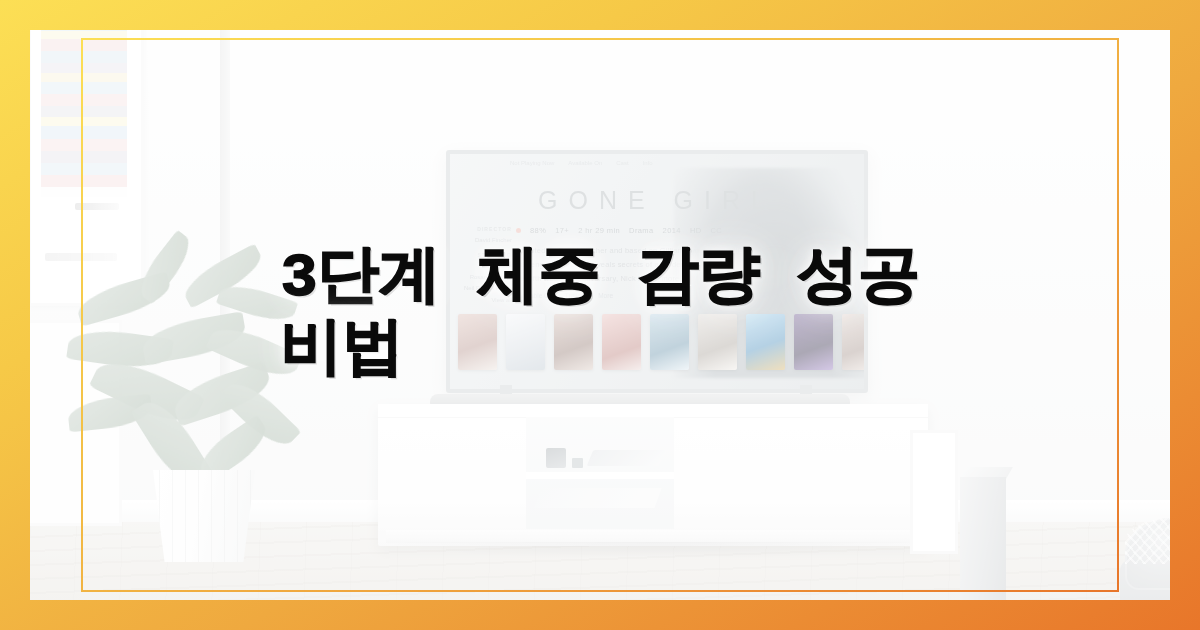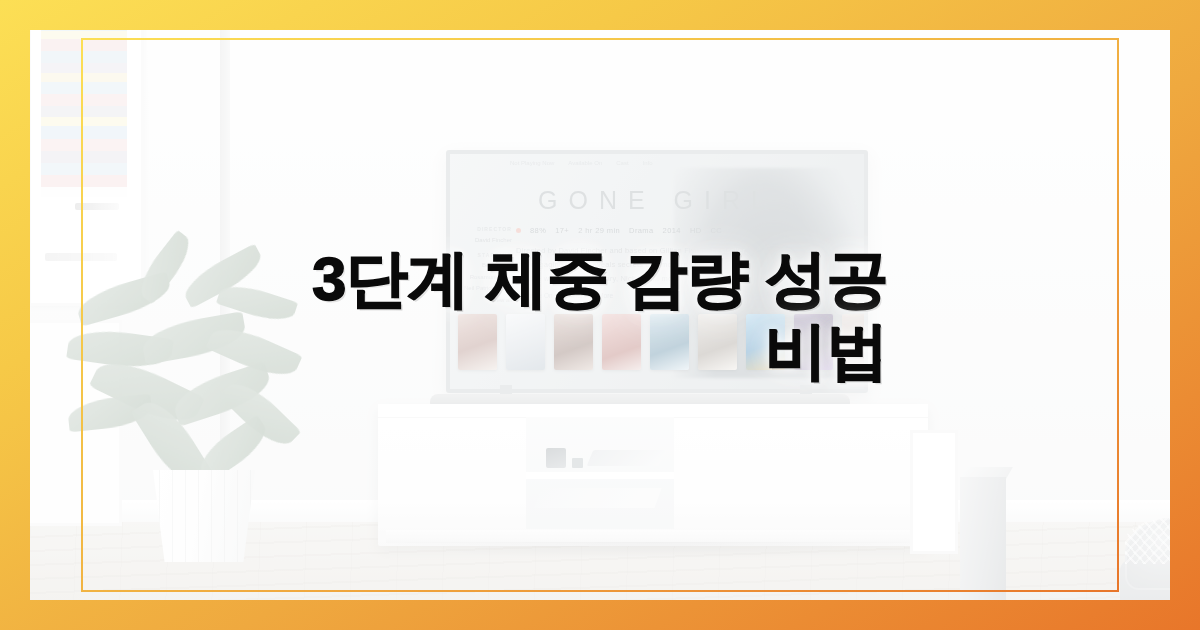--- a/index.html
+++ b/index.html
@@ -166,22 +166,22 @@
     z-index:50;pointer-events:none;
   }
 
   
   .title-wrap{
     position:absolute;left:0;right:0;top:0;bottom:0;z-index:60;
     display:flex;align-items:center;justify-content:center;
     padding:0 118px;box-sizing:border-box;
   }
   .title{
-    margin:12px;text-align:right;color:#0a0a0a;
-    font-family:Liberation Sans, sans-serif;
+    margin:12px;text-align:left;color:#0a0a0a;
+    font-family:Liberation Mono, monospace;
     font-weight:700;font-size:62px;line-height:1.16;letter-spacing:-.5px;
     white-space:pre-line;
     text-shadow:
       0 0 10px rgba(255,255,255,.95),
       0 0 20px rgba(255,255,255,.90),
       0 0 34px rgba(255,255,255,.80),
       0 0 54px rgba(255,255,255,.65),
       2px 2px 0 rgba(0,0,0,.25);
     -webkit-text-stroke:1.5px #0a0a0a;
   }

